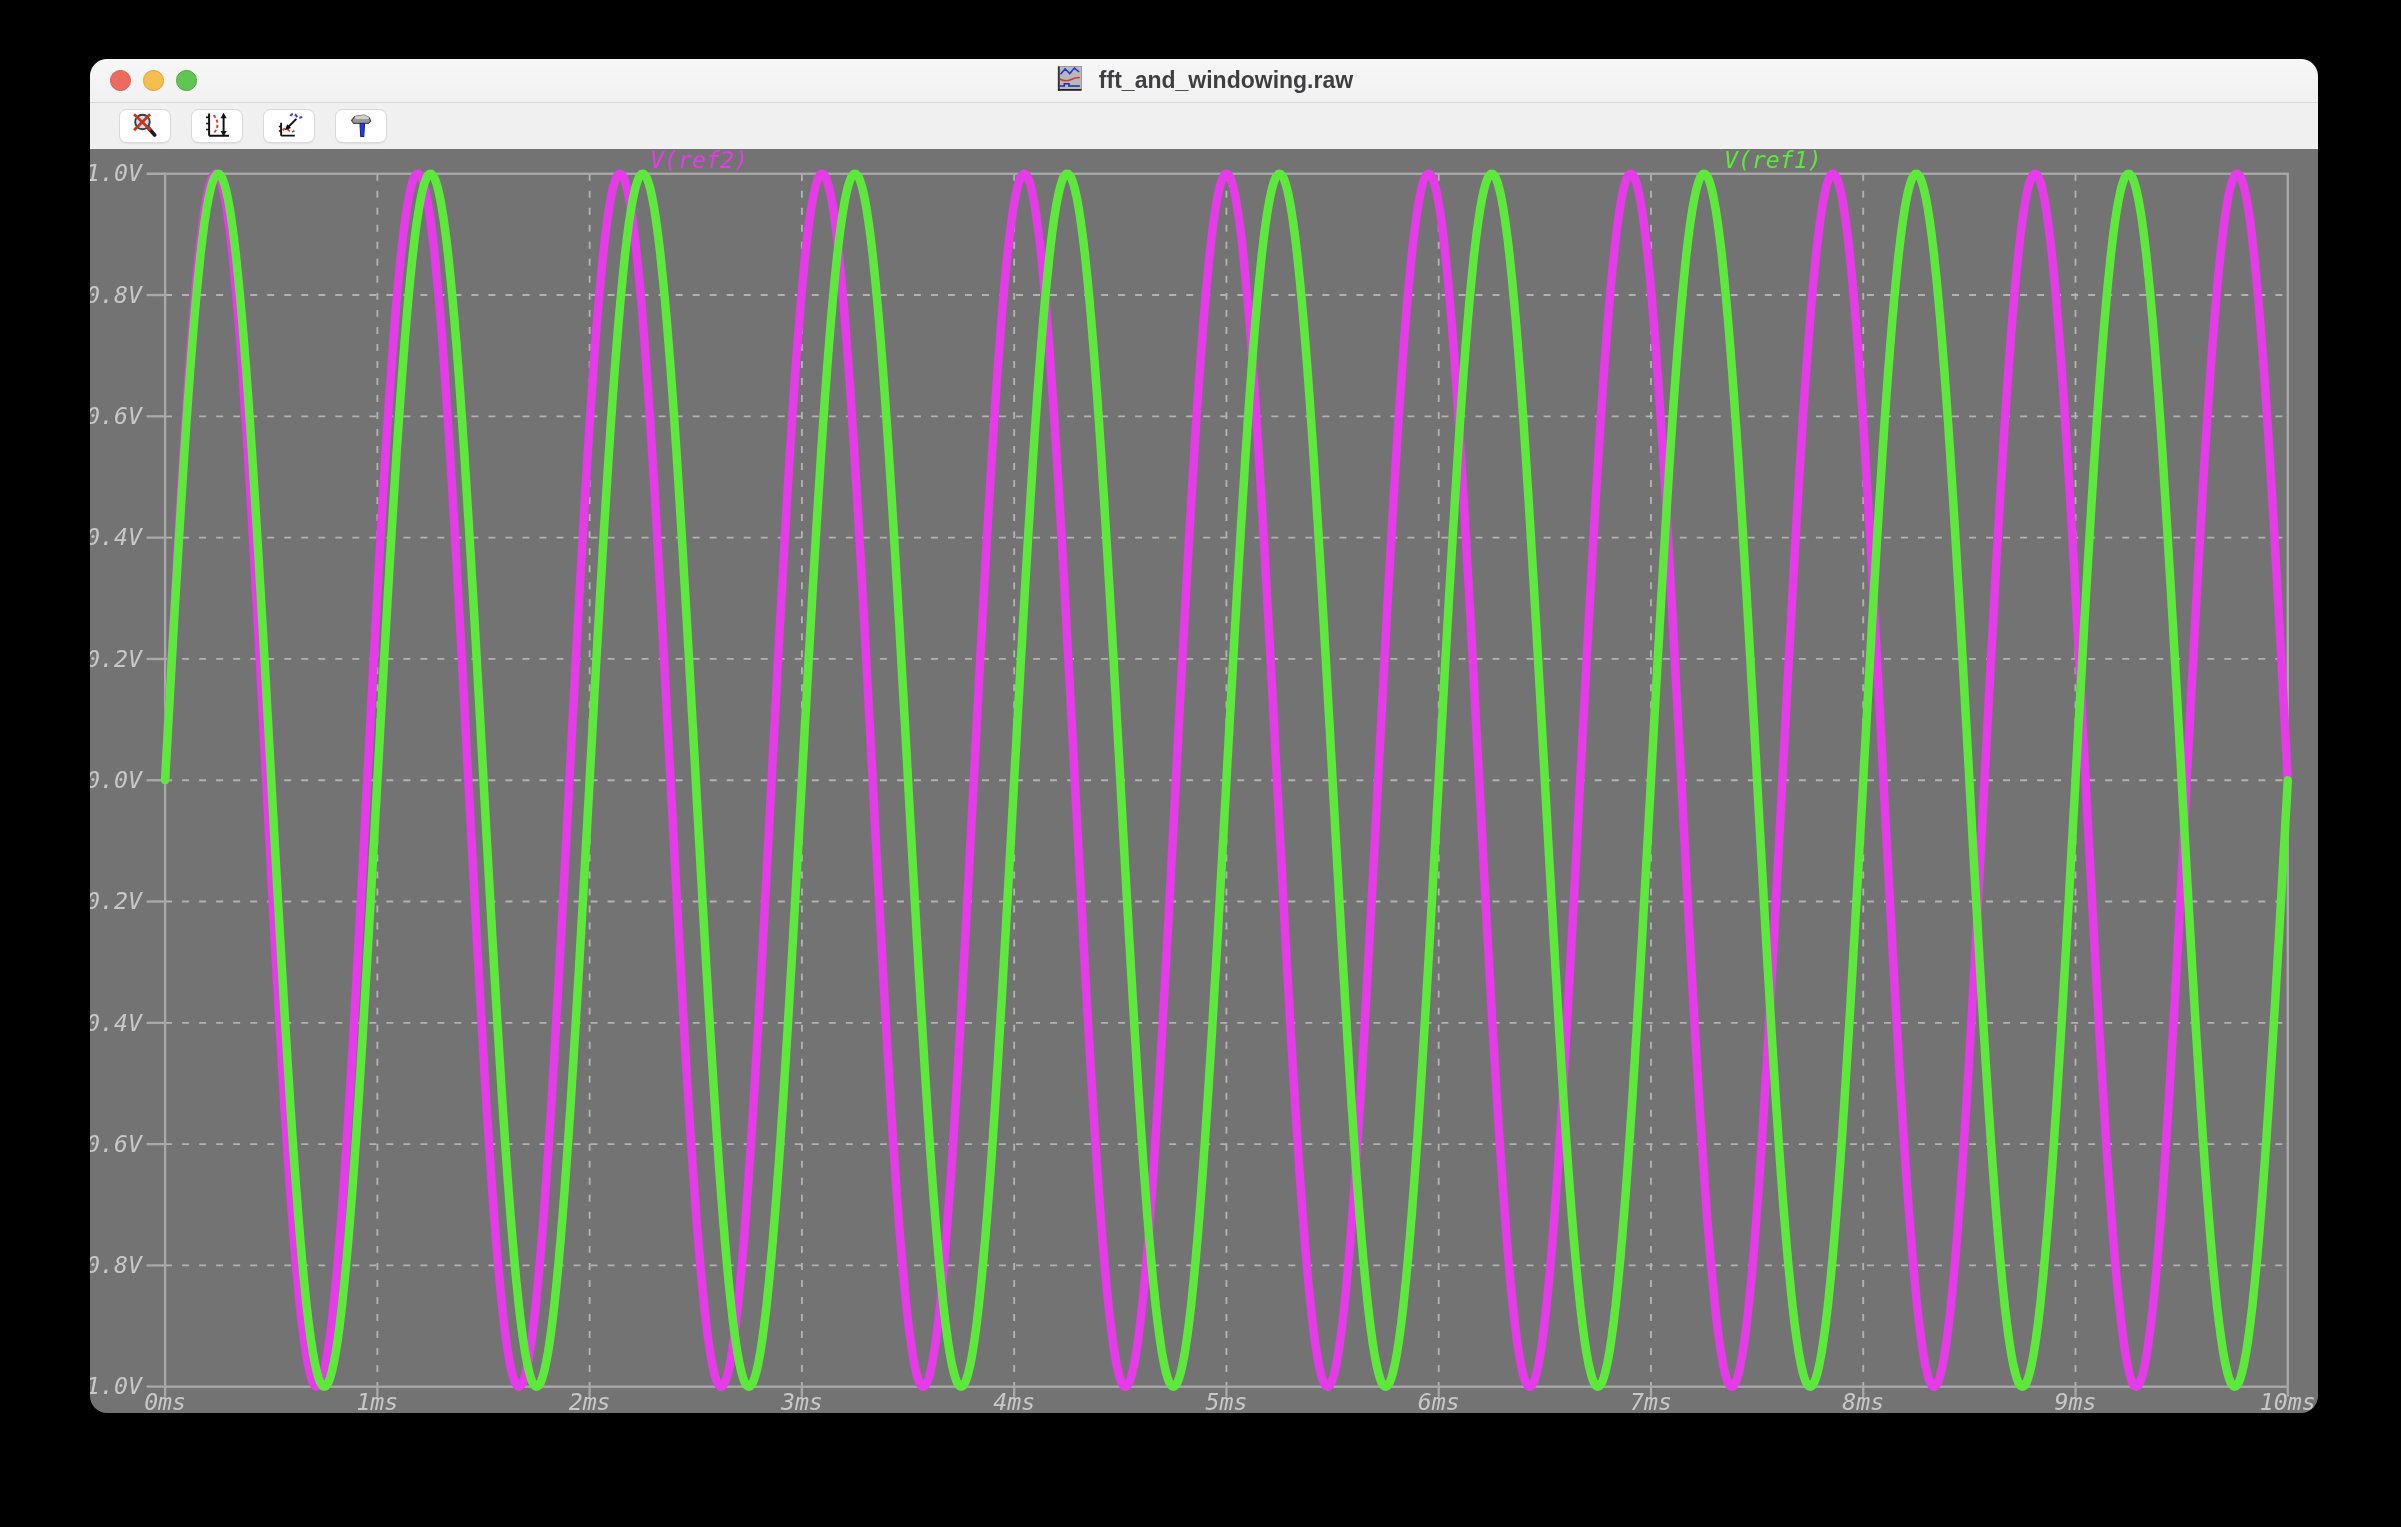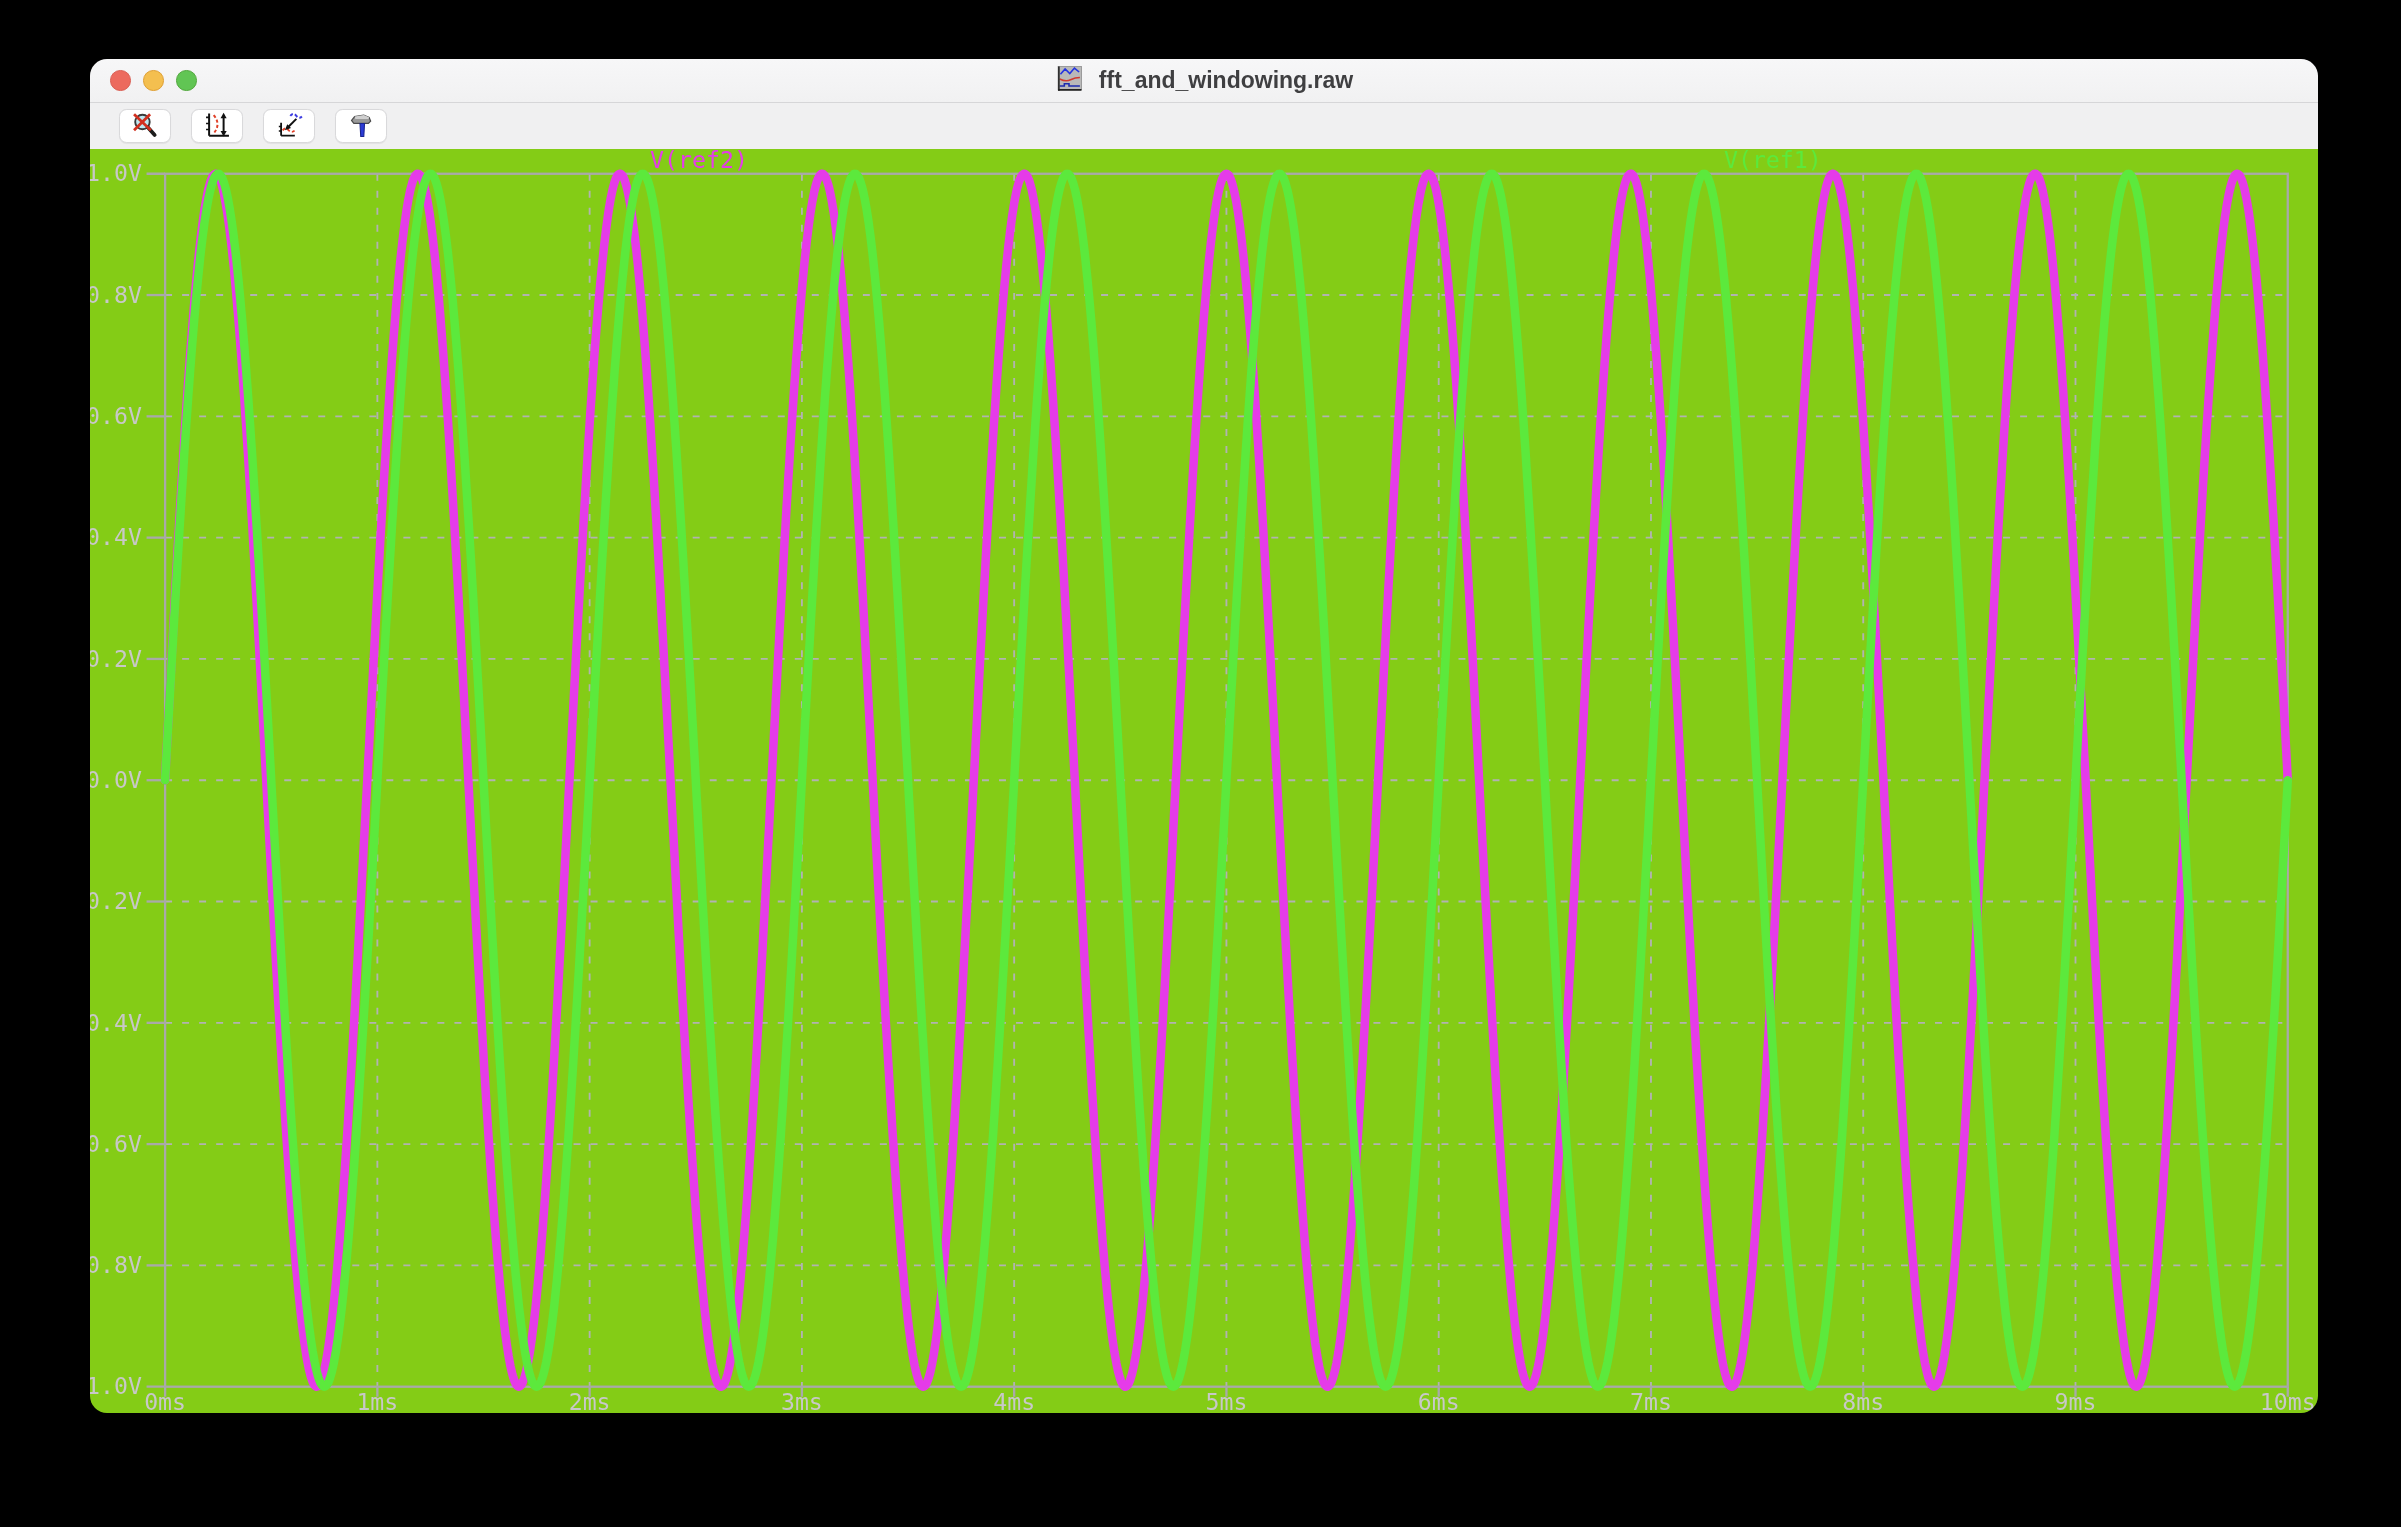--- a/index.html
+++ b/index.html
@@ -11,21 +11,21 @@
   .traffic{position:absolute;left:0;top:0;height:43px;display:flex;align-items:center;gap:12.4px;padding-left:20px;}
   .tl{width:18.6px;height:18.6px;border-radius:50%;}
   .tl.red{background:#ec6a5e;border:0.8px solid #d95f54;}
   .tl.yellow{background:#f4bf4f;border:0.8px solid #de9f34;}
   .tl.green{background:#61c554;border:0.8px solid #52a73e;}
   #title-group{display:flex;align-items:center;gap:16px;}
   #title-text{font-size:23px;font-weight:700;color:#3f3f41;}
   #toolbar{position:absolute;left:0;top:44px;width:100%;height:46px;background:#f0f0f1;display:flex;align-items:center;gap:20px;padding-left:29px;box-sizing:border-box;}
   .tb-btn{width:50px;height:32.5px;background:#ffffff;border:0.8px solid #d9d9db;border-radius:7.7px;
     display:flex;align-items:center;justify-content:center;box-shadow:0 0.8px 0.8px rgba(0,0,0,.06);}
-  #plot-pane{position:absolute;left:0;top:90px;width:2228px;height:1264px;background:#84cc16;}
+  #plot-pane{position:absolute;left:0;top:90px;width:2228px;height:1264px;background:#737373;font-style:italic;}
   svg text{font-family:"DejaVu Sans Mono","Liberation Mono",monospace;}
 </style>
 </head>
 <body>
 
 <div id="screen">
   <div id="app-window">
 
     <div id="title-bar">
       <div class="traffic">

